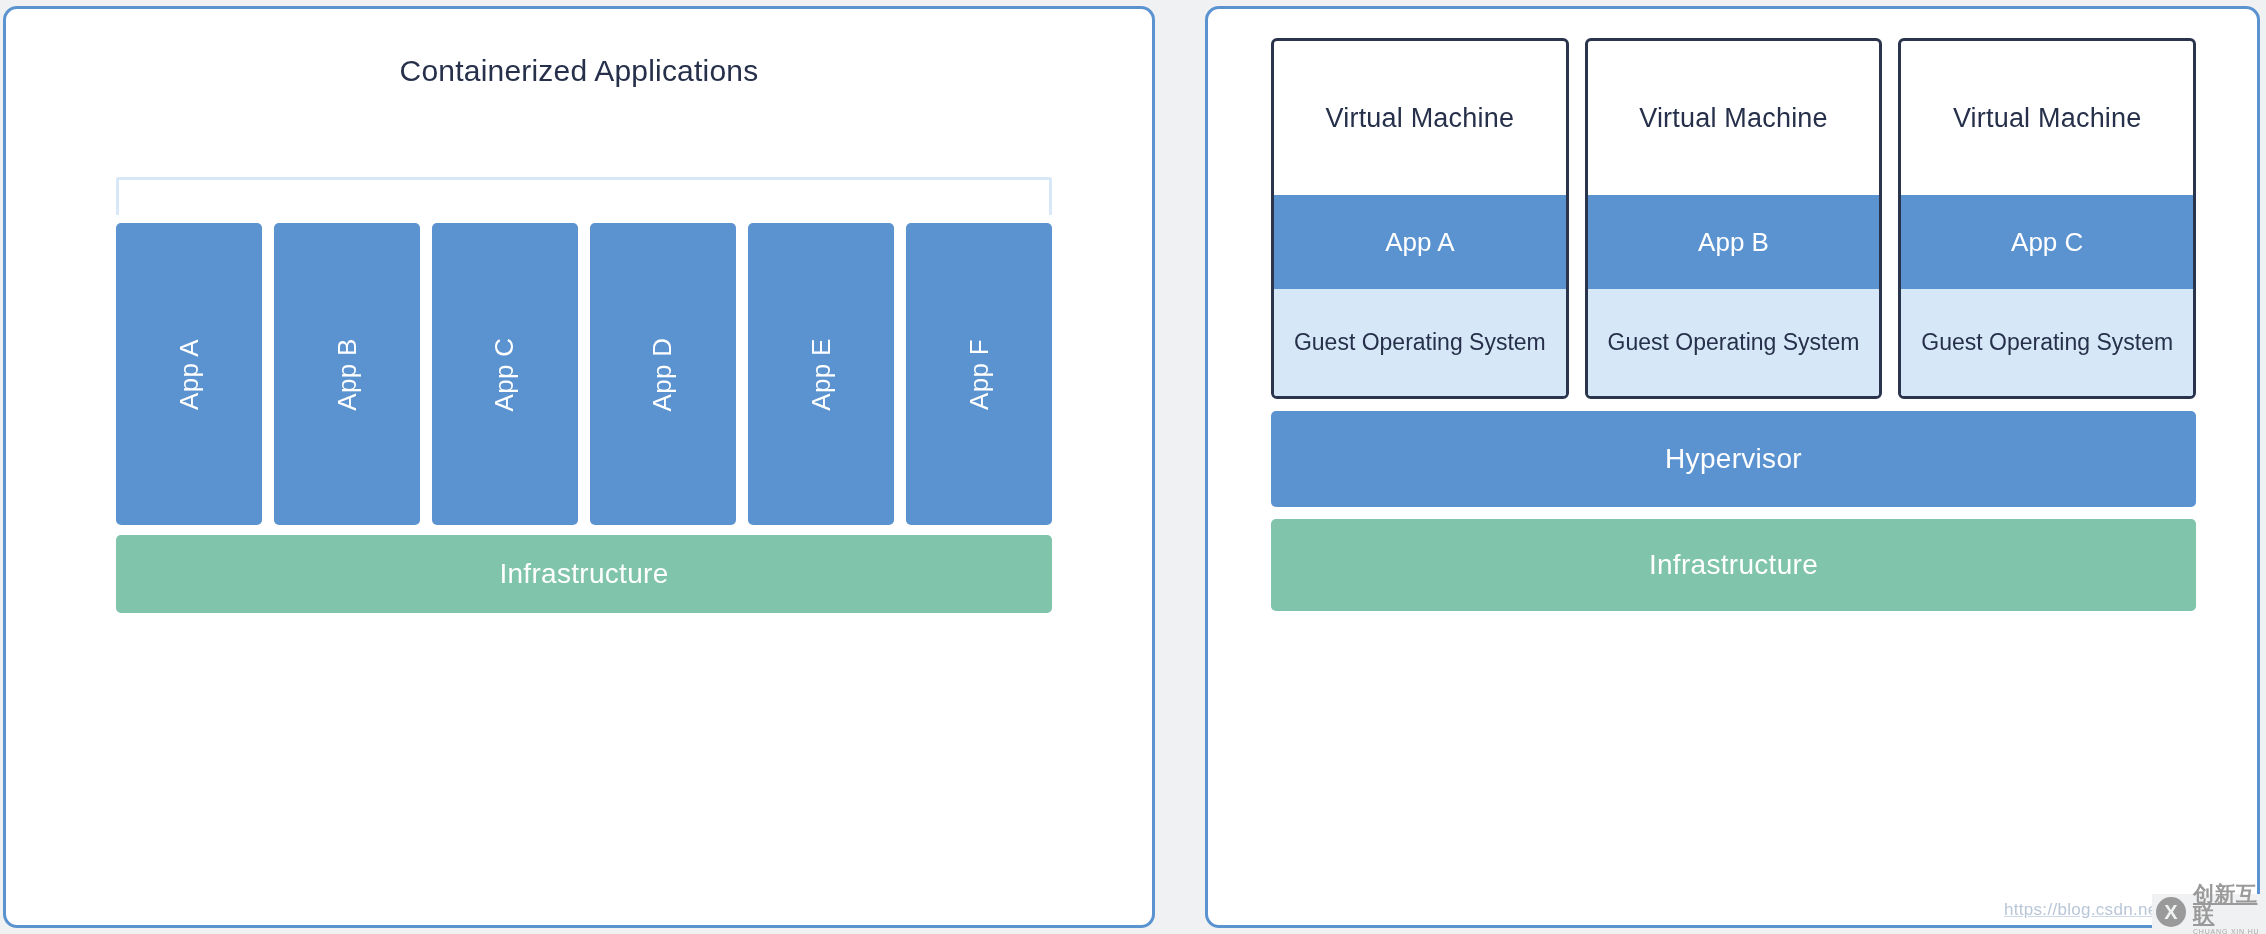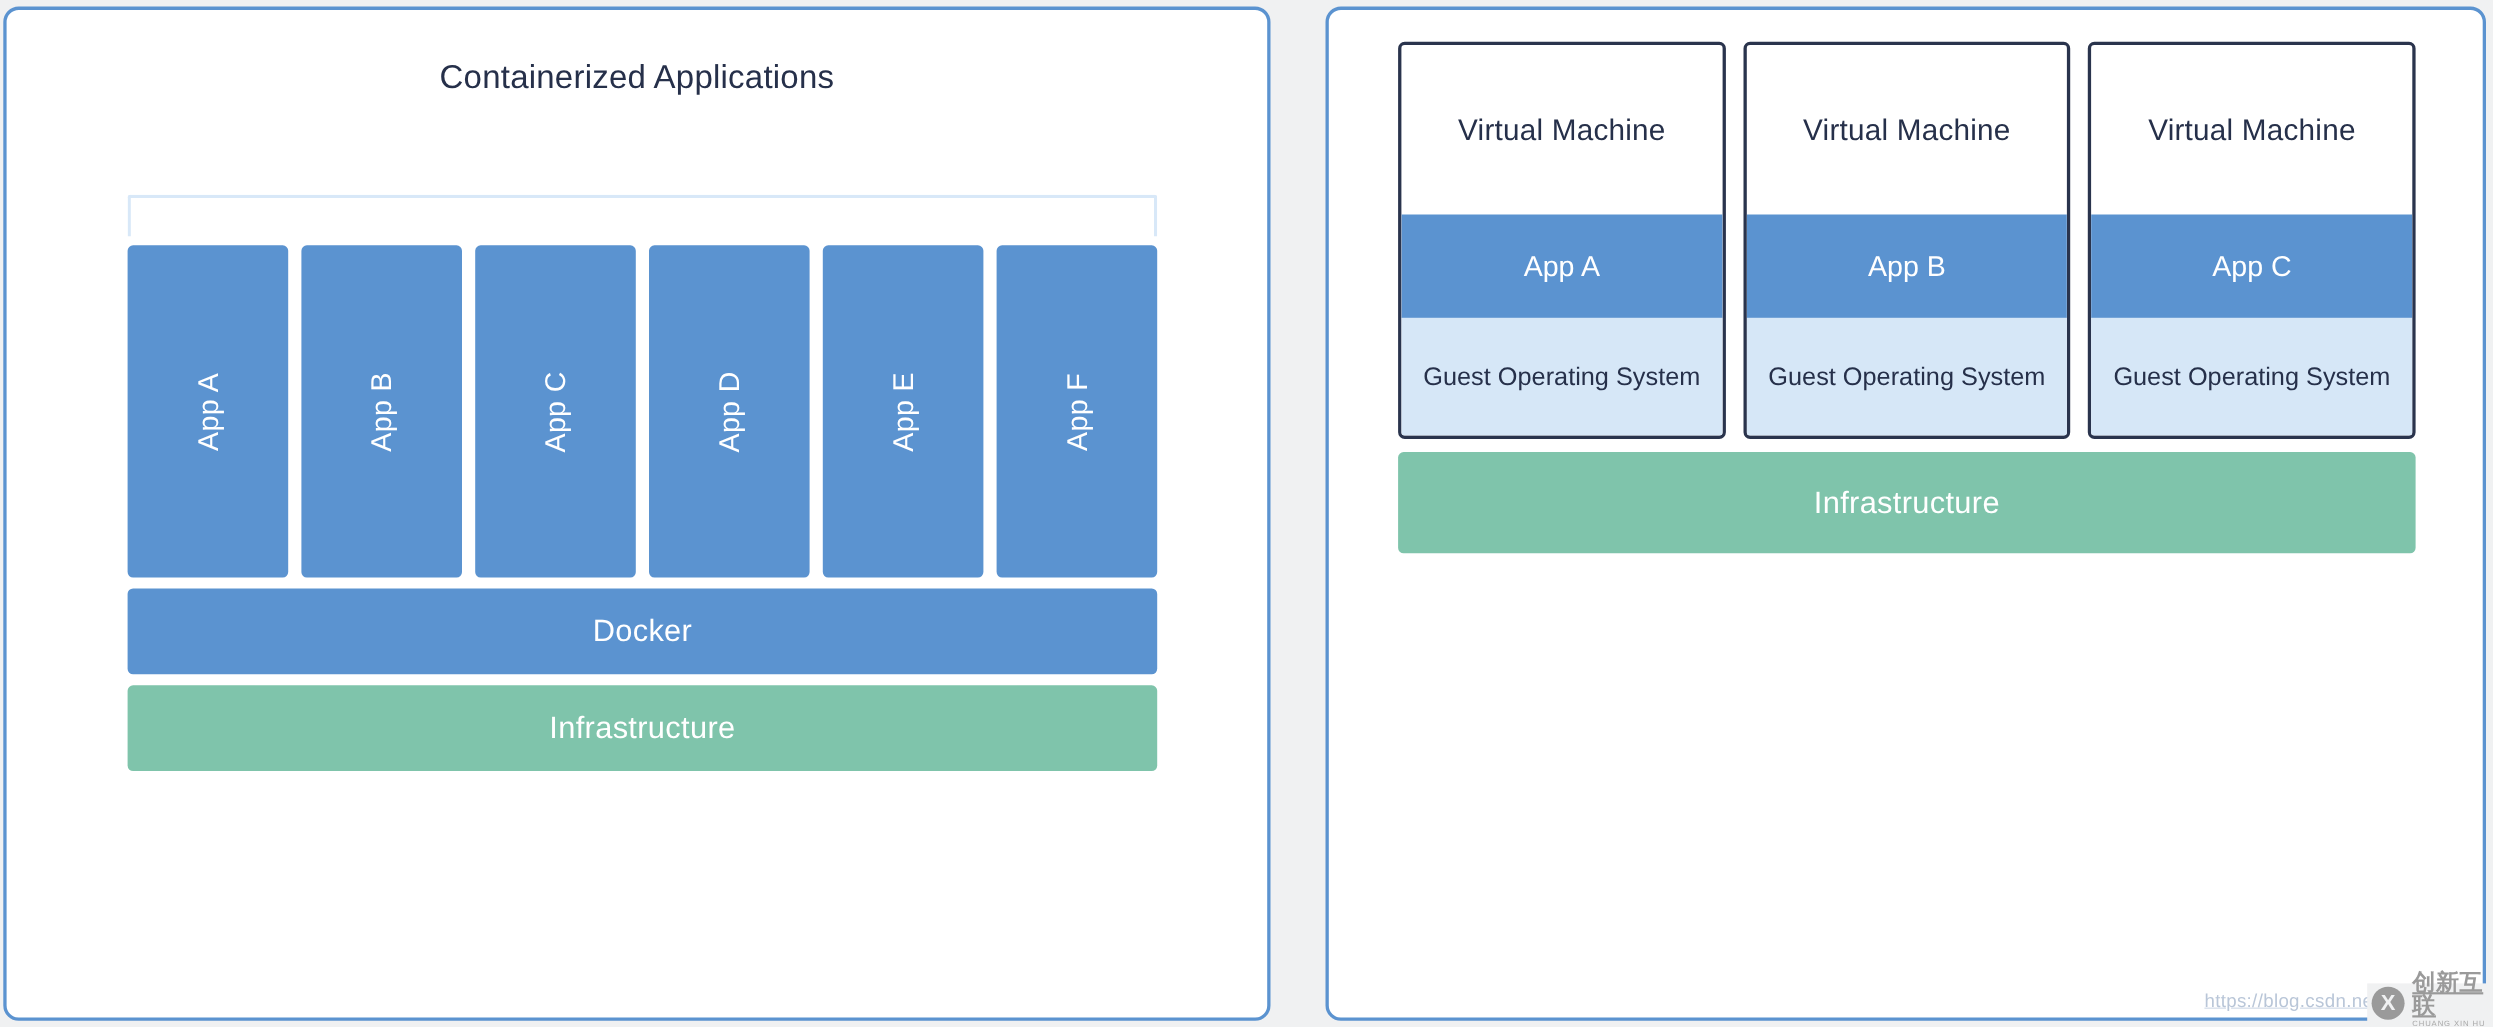--- a/index.html
+++ b/index.html
@@ -271,21 +271,20 @@
           <span class="app-card-label">App D</span>
         </div>
         <div class="app-card">
           <span class="app-card-label">App E</span>
         </div>
         <div class="app-card">
           <span class="app-card-label">App F</span>
         </div>
       </div>
 
-      <div class="band band-docker">Docker</div>
 
 
       <div class="band band-infra">Infrastructure</div>
 
     </div>
   </div>
 
   <div class="panel panel-right">
 
     <div class="right-stack">
@@ -305,20 +304,21 @@
         </div>
 
         <div class="vm-box">
           <div class="vm-head">Virtual Machine</div>
           <div class="vm-app">App C</div>
           <div class="vm-guest">Guest Operating System</div>
         </div>
 
       </div>
 
+      <div class="band band-hypervisor">Hypervisor</div>
 
       <div class="band band-infra-right">Infrastructure</div>
 
     </div>
   </div>
 
   <div class="watermark-url">https://blog.csdn.net/ta</div>
 
   <div class="watermark-logo">
     <div class="wm-mark">

